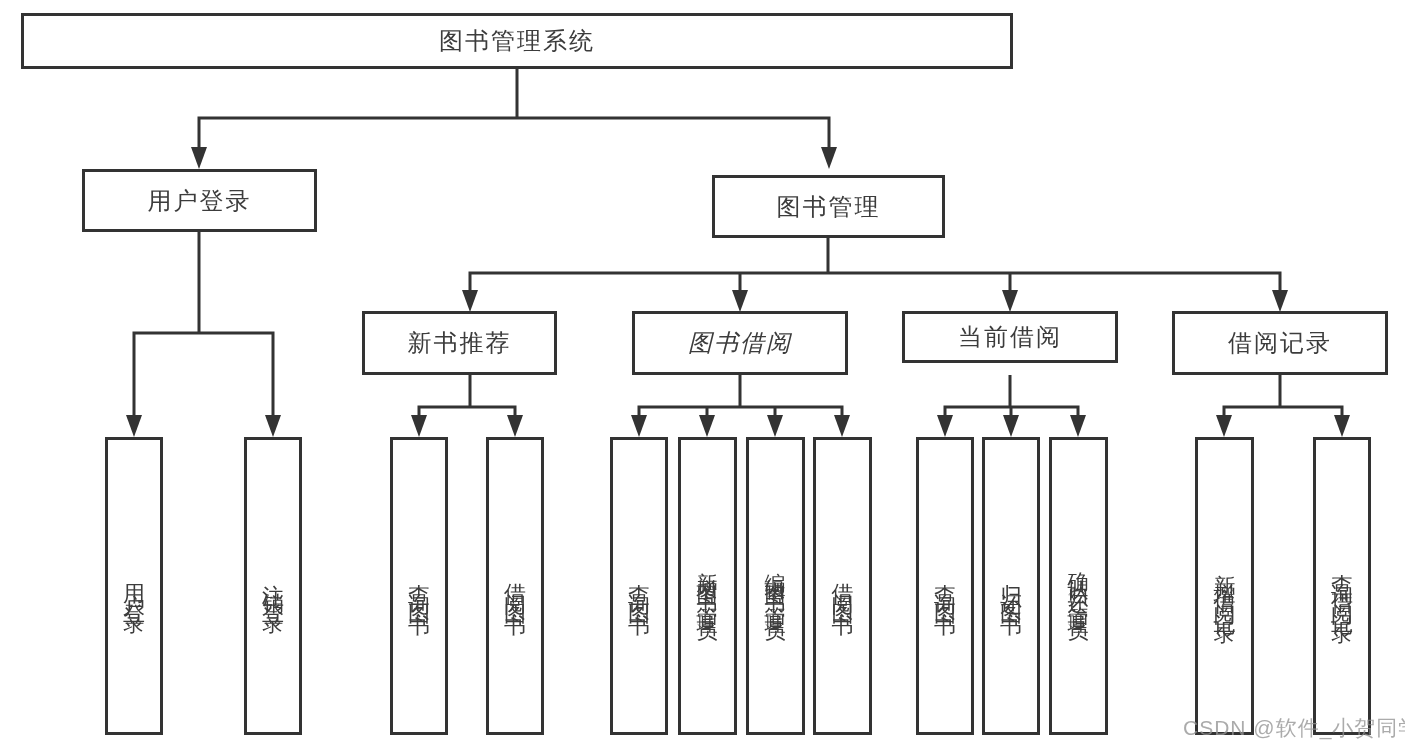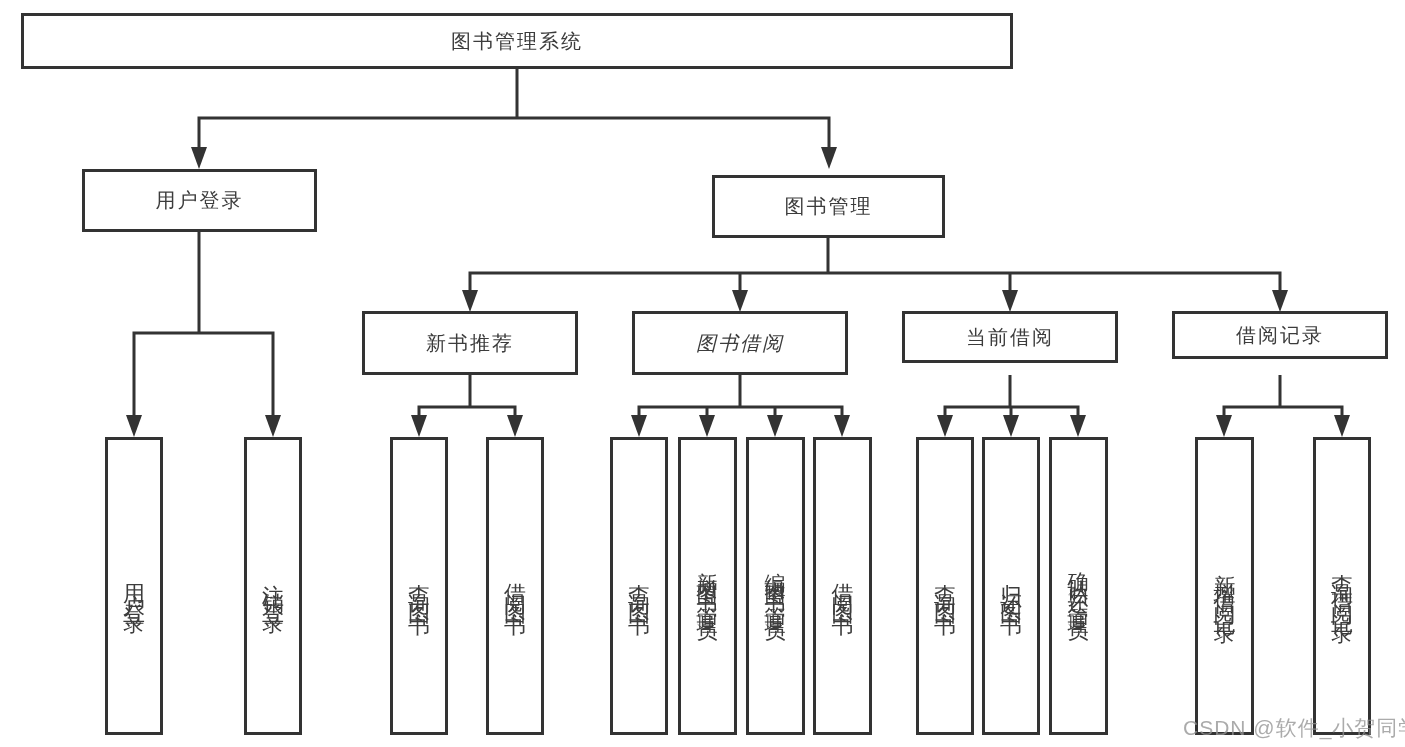--- a/index.html
+++ b/index.html
@@ -13,21 +13,21 @@
   #connectors{position:absolute;left:0;top:0;z-index:1;}
   .node{
     position:absolute;
     box-sizing:border-box;
     border:3px solid #333333;
     background:#ffffff;
     color:#3c3c3c;
     display:flex;align-items:center;justify-content:center;
     z-index:2;
   }
-  .h-node{font-size:20px;letter-spacing:2px;white-space:nowrap;}
+  .h-node{font-size:24px;letter-spacing:2px;white-space:nowrap;}
   .v-node{
     writing-mode:vertical-rl;
     text-orientation:mixed;
     font-size:22px;
     letter-spacing:10px;
     line-height:1;
   }
   .v-long{font-size:21px;letter-spacing:7px;}
   #watermark{
     position:absolute;
@@ -89,24 +89,24 @@
       <polygon points="1216,415 1232,415 1224,437"></polygon>
       <polygon points="1334,415 1350,415 1342,437"></polygon>
     </g>
   </svg>
 
   <div class="node h-node" style="left:21px;top:13px;width:992px;height:56px;">图书管理系统</div>
 
   <div class="node h-node" style="left:82px;top:169px;width:235px;height:63px;">用户登录</div>
   <div class="node h-node" style="left:712px;top:175px;width:233px;height:63px;">图书管理</div>
 
-  <div class="node h-node" style="left:362px;top:311px;width:216px;height:64px;">新书推荐</div>
+  <div class="node h-node" style="left:362px;top:311px;width:195px;height:64px;">新书推荐</div>
   <div class="node h-node" style="left:632px;top:311px;width:216px;height:64px;font-style:italic;">图书借阅</div>
   <div class="node h-node" style="left:902px;top:311px;width:216px;height:52px;">当前借阅</div>
-  <div class="node h-node" style="left:1172px;top:311px;width:216px;height:48px;">借阅记录</div>
+  <div class="node h-node" style="left:1172px;top:311px;width:216px;height:64px;">借阅记录</div>
 
   <div class="node v-node" style="left:105px;top:437px;width:58px;height:298px;">用户登录</div>
   <div class="node v-node" style="left:244px;top:437px;width:58px;height:298px;">注销登录</div>
 
   <div class="node v-node" style="left:390px;top:437px;width:58px;height:298px;">查询图书</div>
   <div class="node v-node" style="left:486px;top:437px;width:58px;height:298px;">借阅图书</div>
 
   <div class="node v-node" style="left:610px;top:437px;width:58px;height:298px;">查询图书</div>
   <div class="node v-node v-long" style="left:678px;top:437px;width:59px;height:298px;">新增图书（管理员）</div>
   <div class="node v-node v-long" style="left:746px;top:437px;width:59px;height:298px;">编辑图书（管理员）</div>

